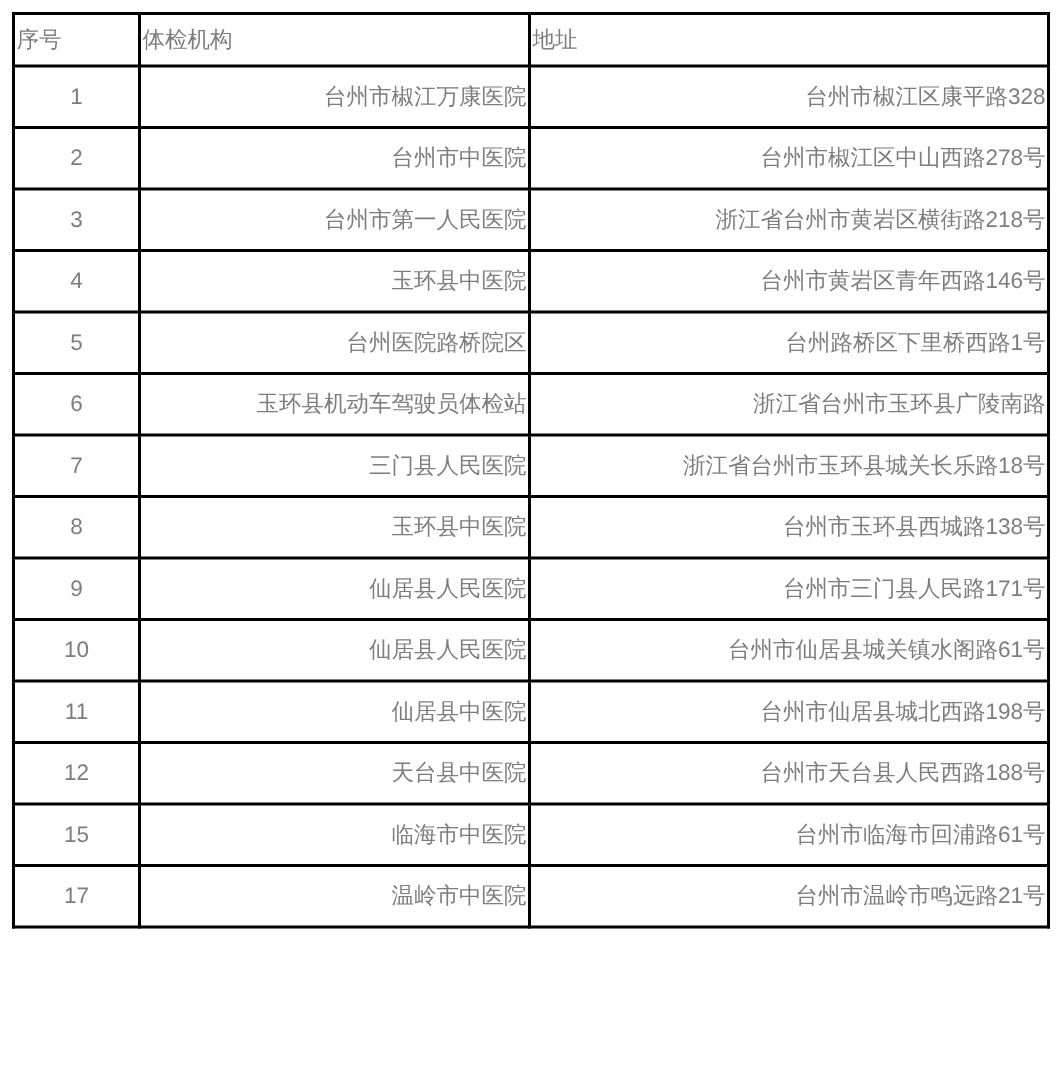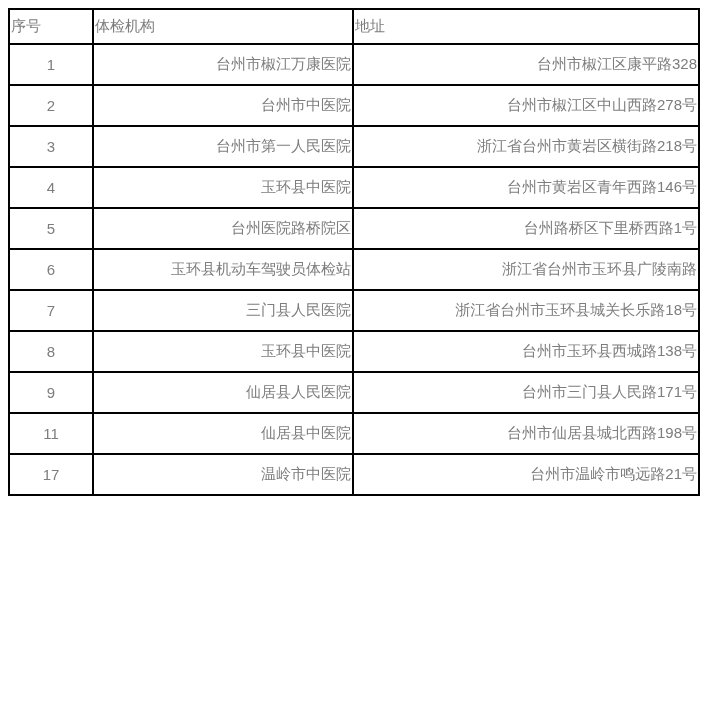--- a/index.html
+++ b/index.html
@@ -109,23 +109,38 @@
           <td class="cell-index">8</td>
           <td class="cell-inst">玉环县中医院</td>
           <td class="cell-addr">台州市玉环县西城路138号</td>
         </tr>
         <tr>
           <td class="cell-index">9</td>
           <td class="cell-inst">仙居县人民医院</td>
           <td class="cell-addr">台州市三门县人民路171号</td>
         </tr>
         <tr>
+          <td class="cell-index">10</td>
+          <td class="cell-inst">仙居县人民医院</td>
+          <td class="cell-addr">台州市仙居县城关镇水阁路61号</td>
+        </tr>
+        <tr>
           <td class="cell-index">11</td>
           <td class="cell-inst">仙居县中医院</td>
           <td class="cell-addr">台州市仙居县城北西路198号</td>
+        </tr>
+        <tr>
+          <td class="cell-index">12</td>
+          <td class="cell-inst">天台县中医院</td>
+          <td class="cell-addr">台州市天台县人民西路188号</td>
+        </tr>
+        <tr>
+          <td class="cell-index">15</td>
+          <td class="cell-inst">临海市中医院</td>
+          <td class="cell-addr">台州市临海市回浦路61号</td>
         </tr>
         <tr>
           <td class="cell-index">17</td>
           <td class="cell-inst">温岭市中医院</td>
           <td class="cell-addr">台州市温岭市鸣远路21号</td>
         </tr>
       </tbody>
   </table>
 </div>
 

